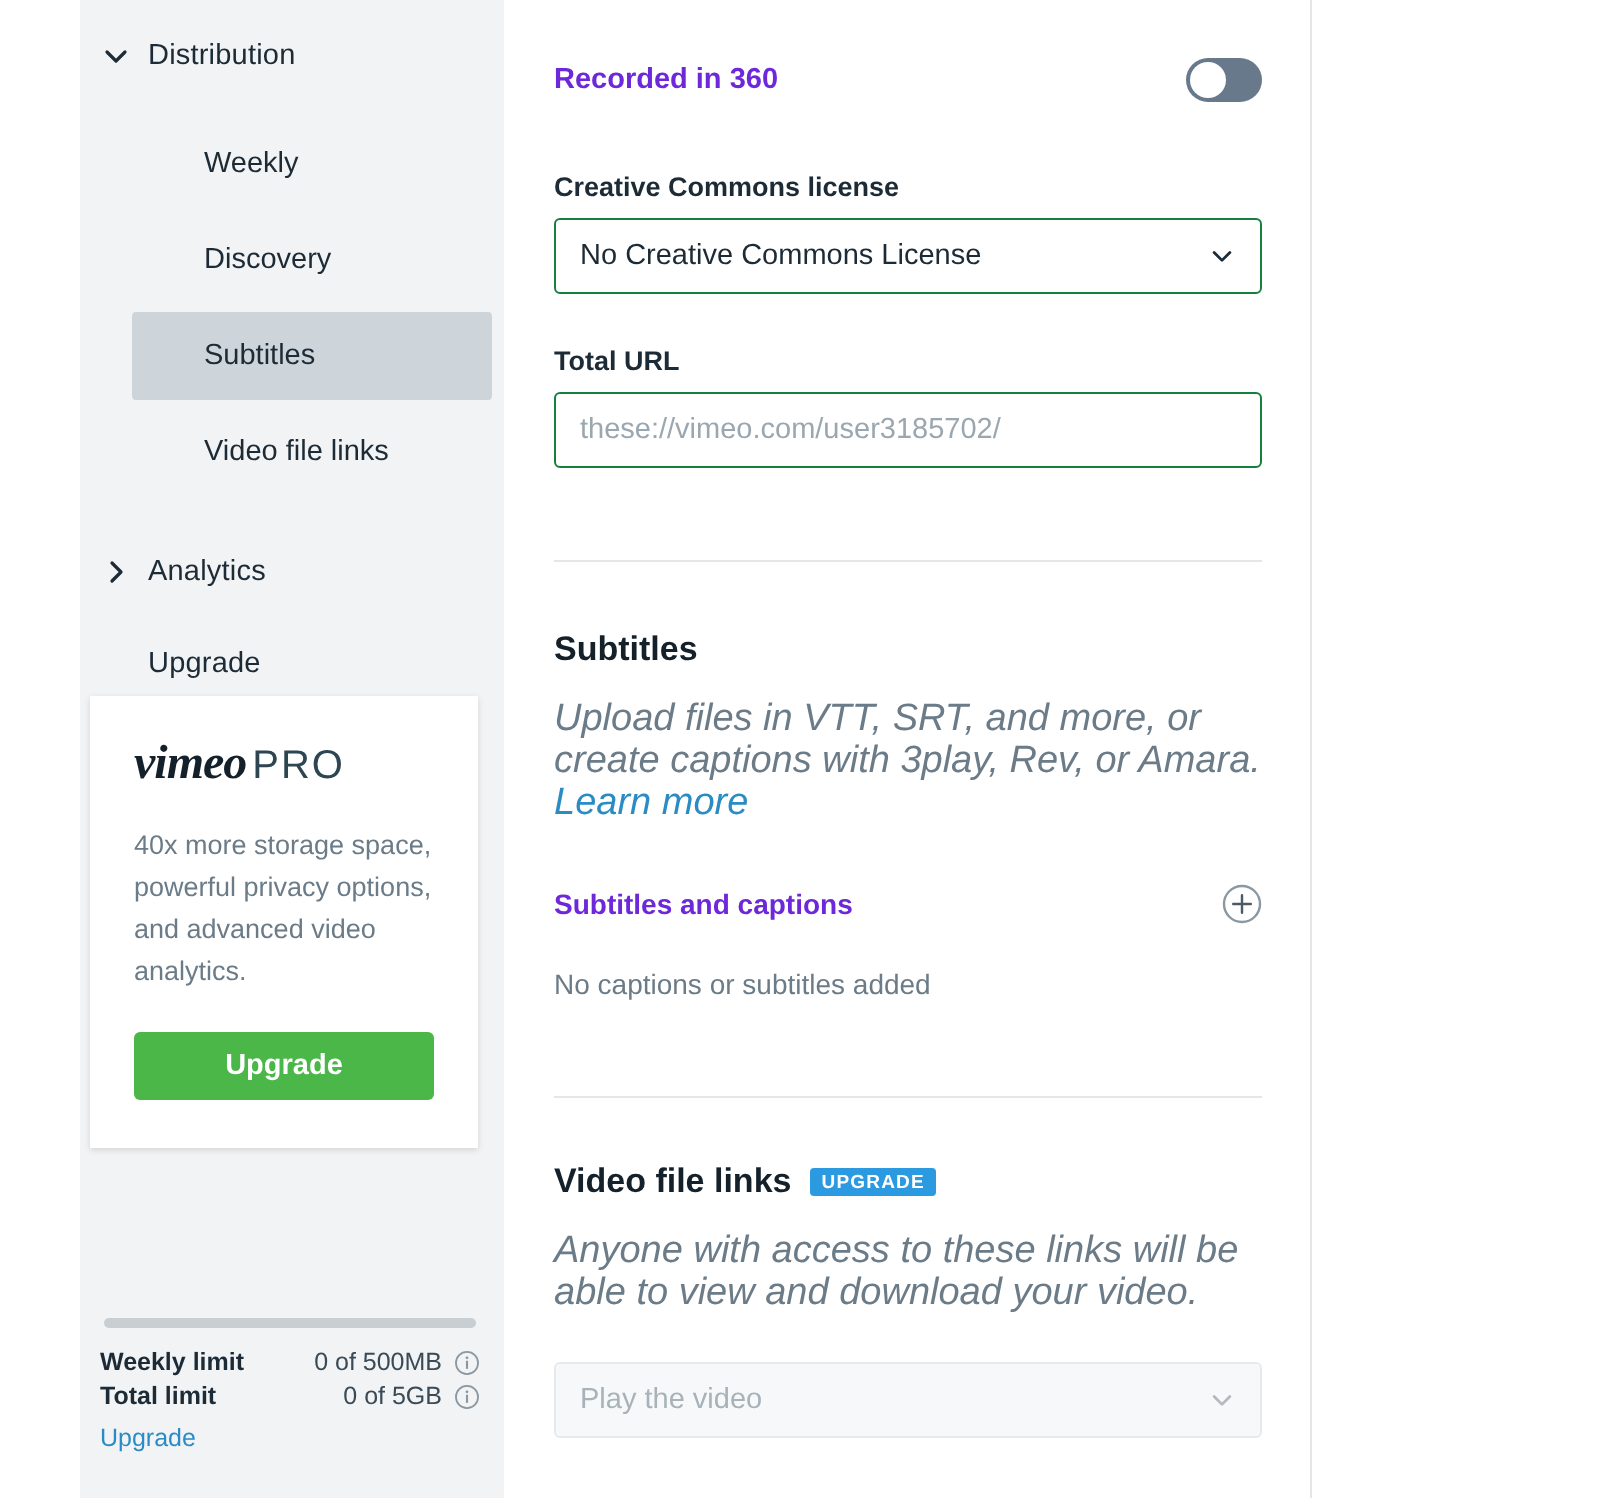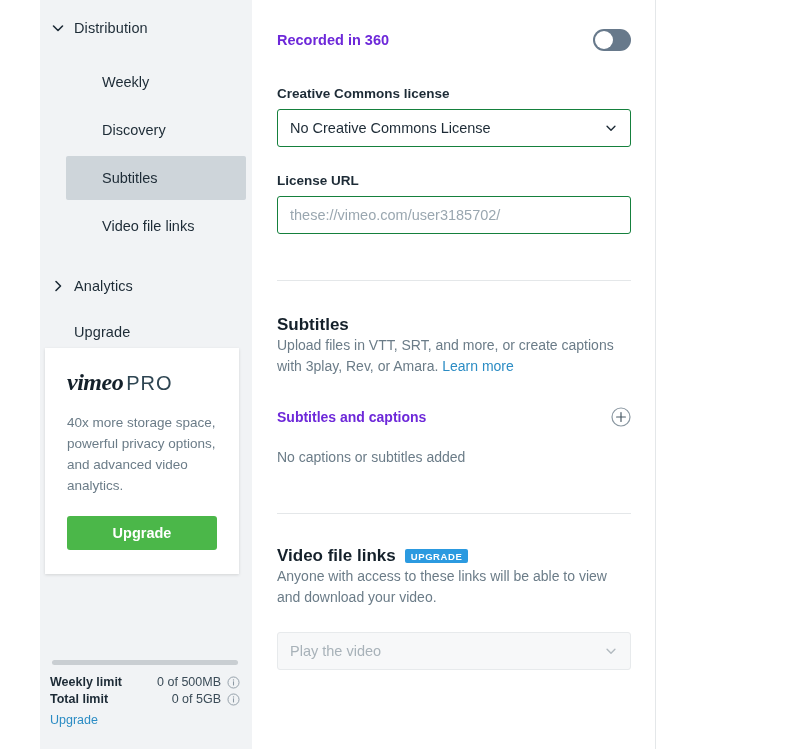--- a/index.html
+++ b/index.html
@@ -283,24 +283,25 @@
     font-size: 9.5px;
     font-weight: bold;
     letter-spacing: 0.6px;
     padding: 3px 6px 2px 6px;
     border-radius: 2px;
     margin-left: 9px;
     cursor: pointer;
     line-height: 1;
   }
   .sec-desc {
-    font-size: 14px;
+    font-size: 19px;
     line-height: 21px;
     color: #6b7c88;
-    margin-top: 0;
+    margin-top: 14px;
+    font-style: italic;
   }
   .inline-link {
     color: #2b8cc4;
     text-decoration: none;
     cursor: pointer;
   }
   .sub-head-row {
     display: flex;
     align-items: center;
     justify-content: space-between;
@@ -426,21 +427,21 @@
         <span class="sel-text">No Creative Commons License</span>
         <span class="caret">
           <svg viewBox="0 0 16 16" width="14" height="14">
             <path d="M3.5 6 L8 10.5 L12.5 6" fill="none" stroke="#1d2b36" stroke-width="1.6" stroke-linecap="round" stroke-linejoin="round"></path>
           </svg>
         </span>
       </div>
     </div>
 
     <div class="field">
-      <div class="field-label">License URL</div>
+      <div class="field-label">Total URL</div>
       <div class="text-box">
         <span class="ph">these://vimeo.com/user3185702/</span>
       </div>
     </div>
 
     <div style="height:46px"></div>
     <hr class="hr">
 
     <div style="margin-top:34px;">
       <div class="sec-title">Subtitles</div>

